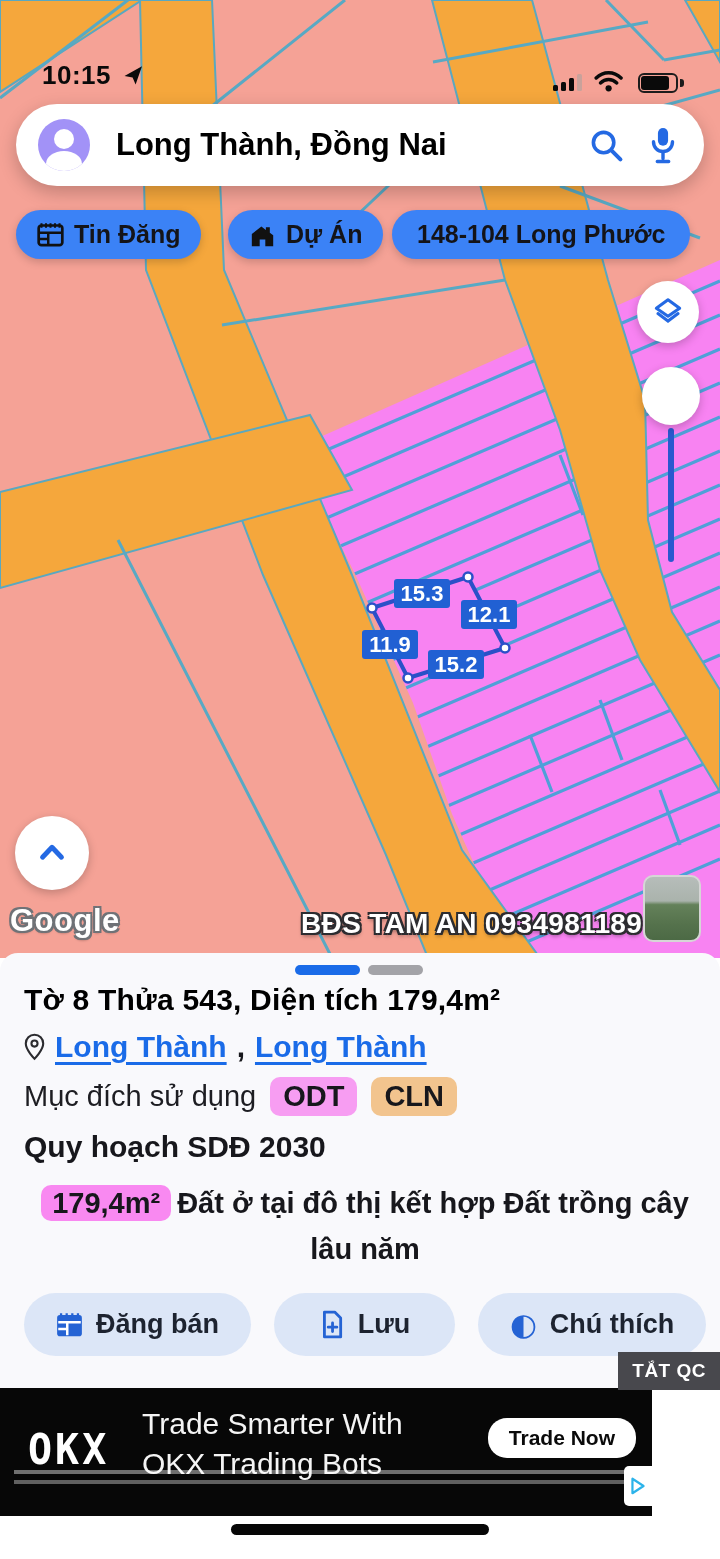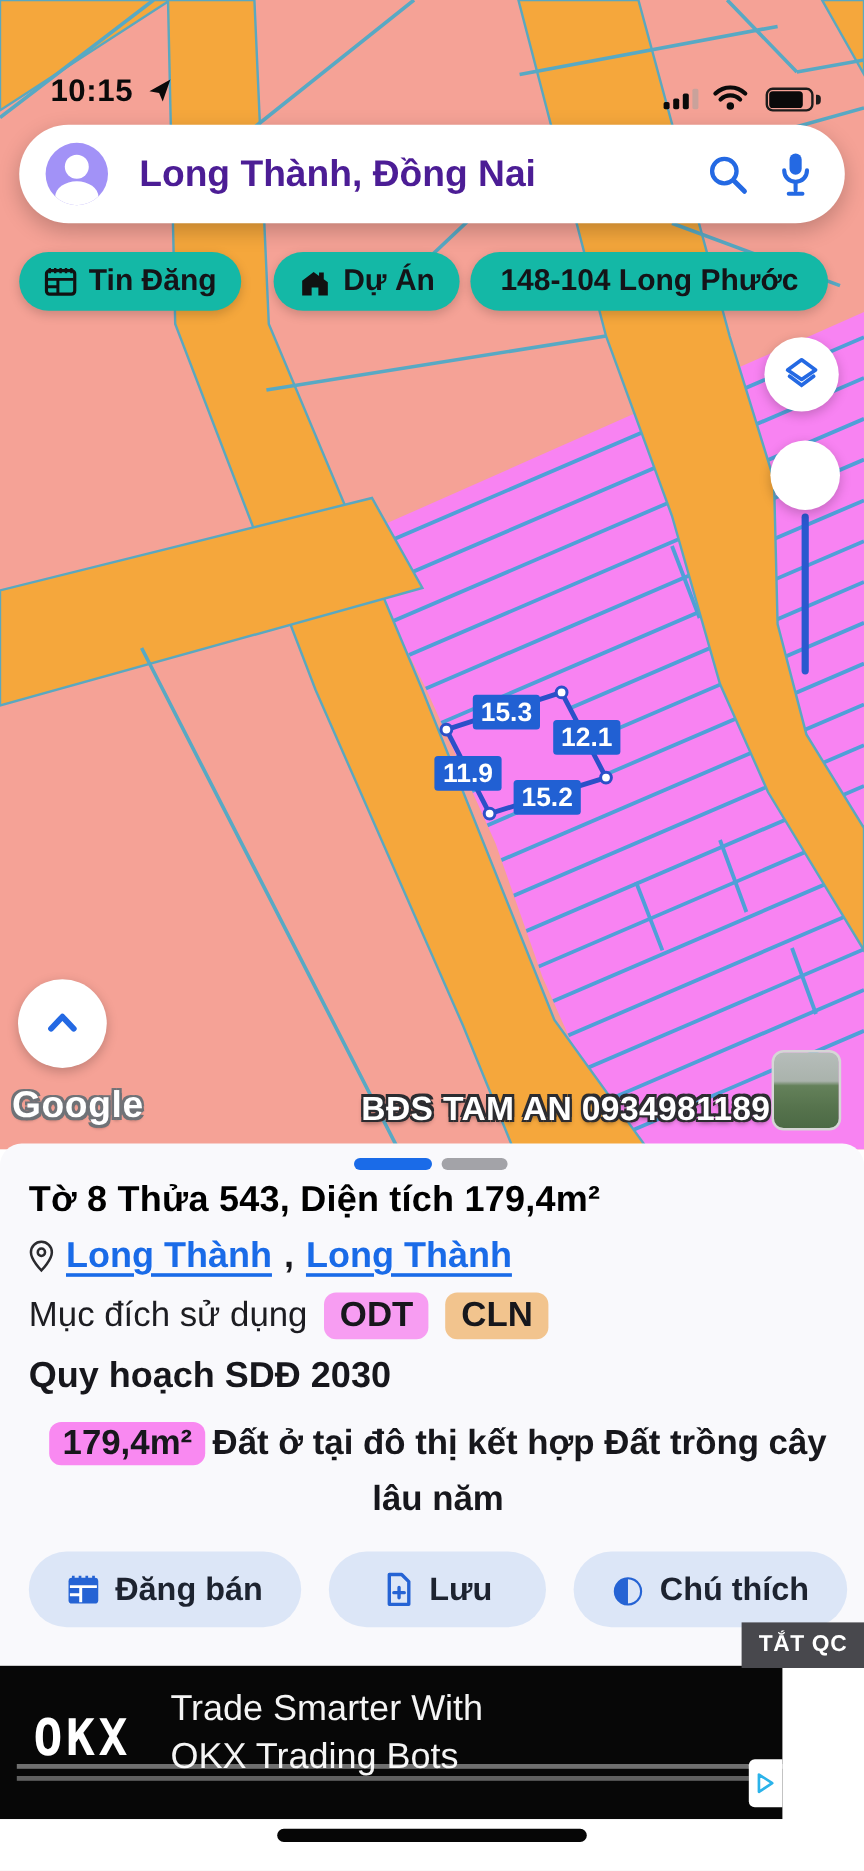--- a/index.html
+++ b/index.html
@@ -21,25 +21,25 @@
   .batt .fill{position:absolute;left:3px;top:3px;width:28px;height:14px;border-radius:3px;background:#0a0a0a;}
   .batt .nub{position:absolute;left:42px;top:6px;width:4px;height:8px;border-radius:0 3px 3px 0;background:#1c1c1c;}
 
   
   .searchbar{left:16px;top:104px;width:688px;height:82px;background:#fff;border-radius:41px;
     box-shadow:0 6px 18px rgba(0,0,0,.22);display:flex;align-items:center;padding:0 26px 0 22px;z-index:25;}
   .avatar{width:52px;height:52px;border-radius:50%;background:#a292f7;position:relative;overflow:hidden;flex:0 0 52px;}
   .avatar .head{position:absolute;left:16px;top:10px;width:20px;height:20px;border-radius:50%;background:#fff;}
   .avatar .body{position:absolute;left:8px;top:32px;width:36px;height:26px;border-radius:50% 50% 0 0;background:#fff;}
   .search-input{flex:1;border:none;outline:none;background:transparent;font-size:31px;font-weight:bold;
-    color:#4c1d95;padding:0 10px 0 26px;min-width:0;}
+    color:#000000;padding:0 10px 0 26px;min-width:0;}
   .sicon{flex:0 0 auto;margin-left:8px;}
 
   
-  .chip{top:210px;height:49px;background:#14b8a6;border-radius:25px;box-shadow:0 3px 9px rgba(0,0,0,.18);
+  .chip{top:210px;height:49px;background:#3b82f6;border-radius:25px;box-shadow:0 3px 9px rgba(0,0,0,.18);
     display:flex;align-items:center;gap:10px;padding:0 21px;font-size:25px;font-weight:bold;color:#141418;z-index:24;}
 
   
   .round-btn{background:#fff;border-radius:50%;box-shadow:0 3px 10px rgba(0,0,0,.22);display:flex;align-items:center;justify-content:center;z-index:20;}
   .layers-btn{left:637px;top:281px;width:62px;height:62px;}
   .zoom-knob{left:642px;top:367px;width:58px;height:58px;}
   .zoom-track{left:668px;top:428px;width:6px;height:134px;background:#2a58cf;border-radius:3px;z-index:19;}
   .expand-btn{left:15px;top:816px;width:74px;height:74px;}
 
   
@@ -273,20 +273,21 @@
   </div>
 
   <div class="abs tatqc">TẮT QC</div>
 
   <div class="abs ad">
     <span class="okx">OKX</span>
     <div class="ad-head">
       <div>Trade Smarter With</div>
       <div>OKX Trading Bots</div>
     </div>
+    <span class="ad-cta">Trade Now</span>
     <div class="ad-disc1"></div>
     <div class="ad-disc2"></div>
     <span class="adchoices">
       <svg width="18" height="20" viewBox="0 0 16 18">
         <path d="M3 2.5v13l10-6.5z" fill="none" stroke="#2bb3ea" stroke-width="2" stroke-linejoin="round"></path>
       </svg>
     </span>
   </div>
 
   <div class="abs homezone">

